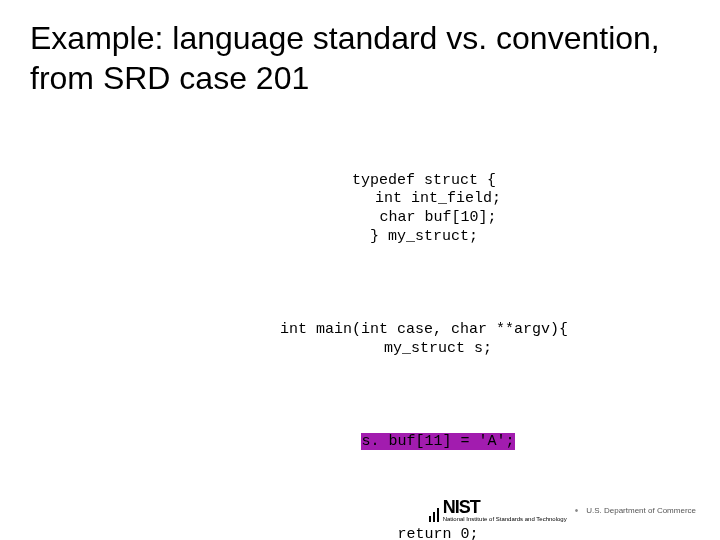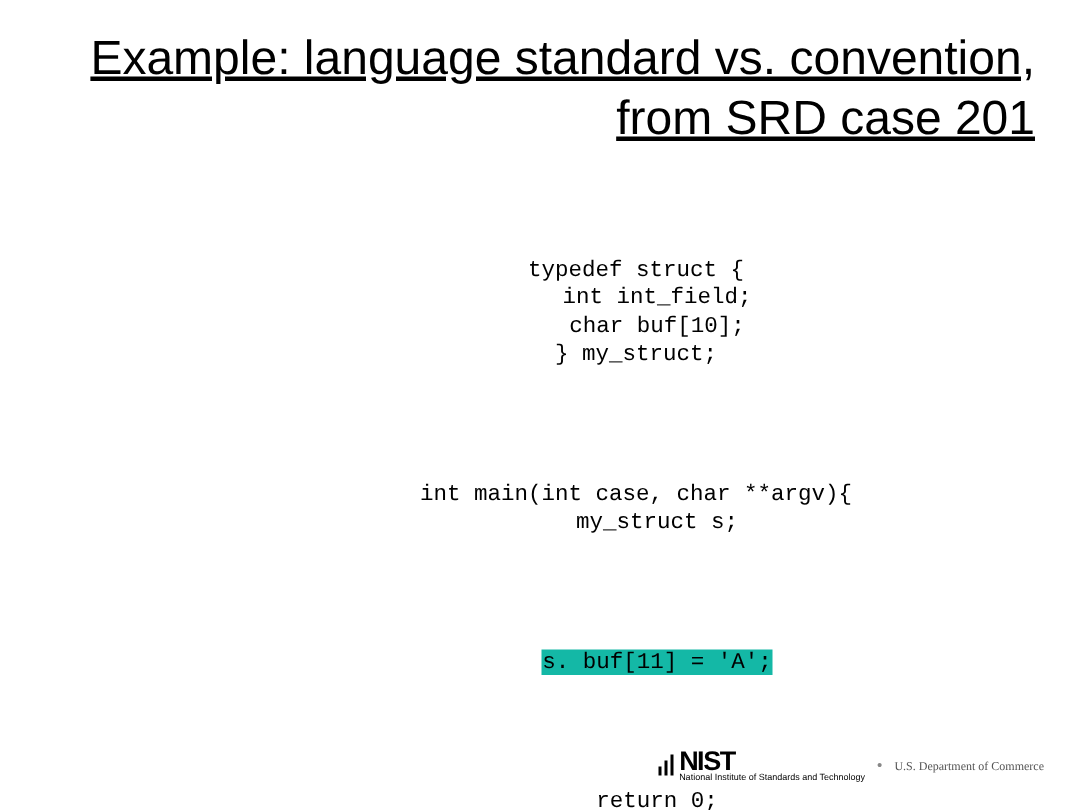--- a/index.html
+++ b/index.html
@@ -15,60 +15,58 @@
     width: 100%;
     height: 100%;
     padding: 18px 30px 0 30px;
     position: relative;
   }
   .title {
     font-size: 32px;
     line-height: 1.25;
     color: #000;
     font-weight: 400;
-    text-decoration: underline;
     letter-spacing: 0px;
     margin-bottom: 36px;
-    text-align: right;
   }
   .code-block {
     margin-left: 128px;
     font-family: "Courier New", Courier, monospace;
     font-size: 15px;
     line-height: 1.25;
     color: #000;
     white-space: pre;
   }
   .code-para {
     margin-bottom: 18px;
     text-align: center;
   }
   .indent {
     padding-left: 28px;
     display: inline-block;
   }
   .hl {
-    background: #14b8a6;
+    background: #a21caf;
     display: inline;
   }
   .footer {
     position: absolute;
     bottom: 12px;
     left: 0;
     right: 0;
     height: 36px;
     display: flex;
     align-items: center;
     justify-content: flex-end;
     padding-right: 24px;
     gap: 8px;
   }
   .logo {
     display: flex;
-    align-items: center;
+    align-items: flex-end;
     gap: 4px;
   }
   .logo-mark {
     display: flex;
     align-items: flex-end;
     gap: 2px;
   }
   .logo-bar {
     width: 2px;
     background: #000;
@@ -85,21 +83,21 @@
     font-family: Arial, sans-serif;
     font-size: 6px;
     color: #000;
     letter-spacing: 0px;
   }
   .footer-sep {
     color: #888;
     font-size: 10px;
   }
   .footer-dept {
-    font-family: Liberation Serif, serif;
+    font-family: Liberation Sans, sans-serif;
     font-size: 8px;
     color: #555;
     text-align: right;
   }
 </style>
 </head>
 <body>
 
 <div class="slide">
 

